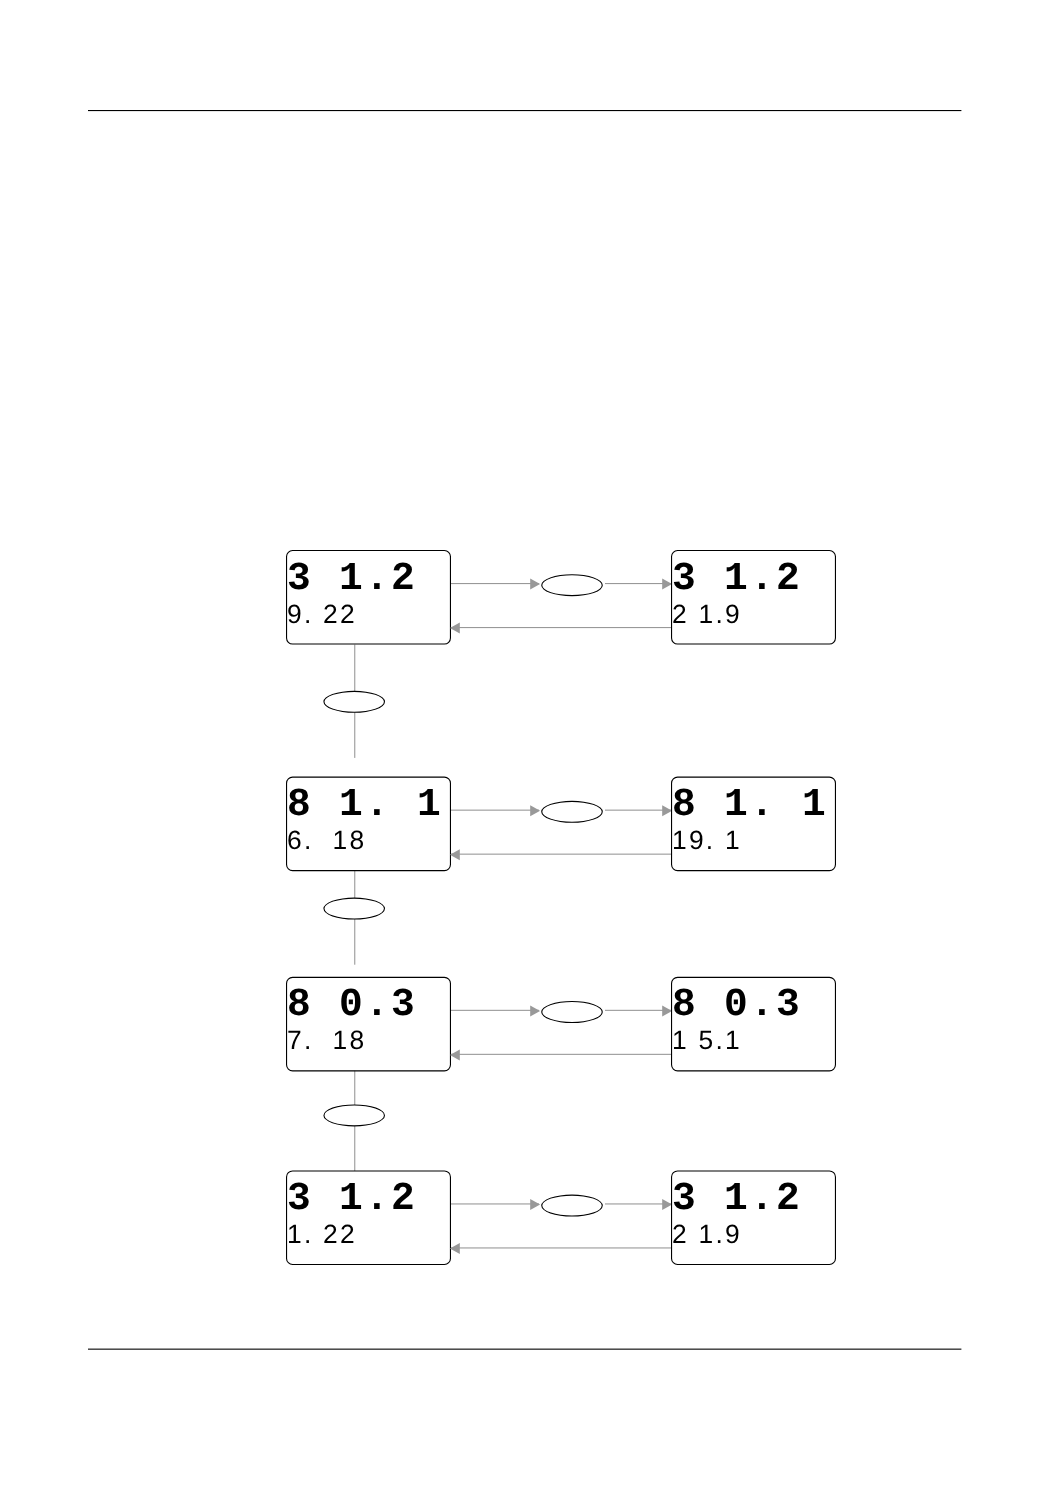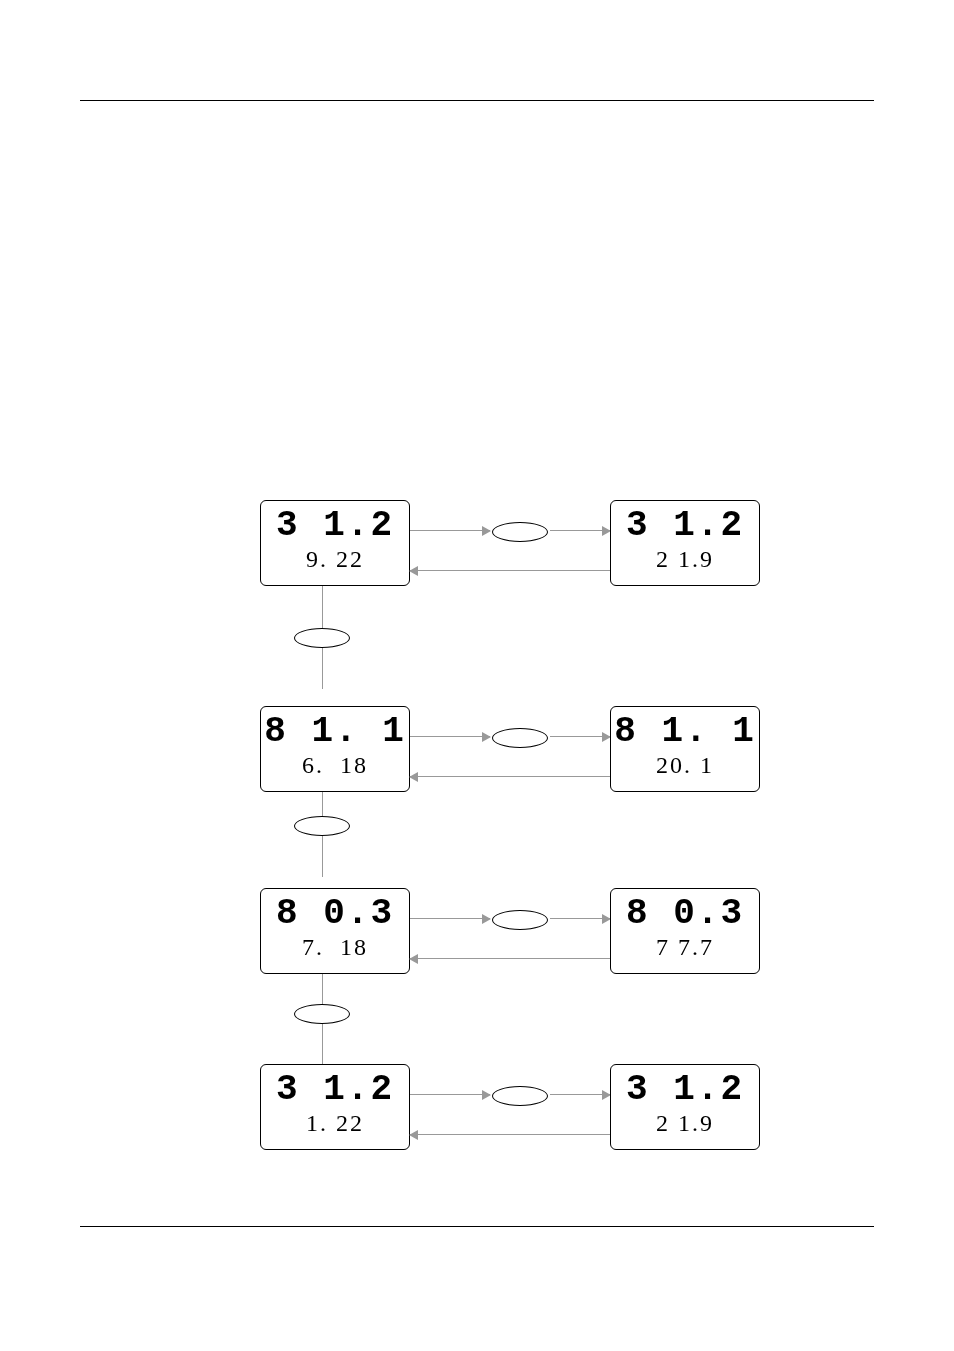--- a/index.html
+++ b/index.html
@@ -39,36 +39,36 @@
   .row3 { top: 388px; }
   .row4 { top: 564px; }
 
   .lcdbox {
     position: absolute;
     width: 150px;
     height: 86px;
     border: 1px solid #000;
     border-radius: 6px;
     background: #fff;
-    text-align: center;
+    text-align: left;
     padding-top: 6px;
   }
   .boxL { left: 0; }
   .boxR { left: 350px; }
 
   .seg-big {
     font-family: "Courier New", monospace;
     font-size: 36px;
     font-weight: bold;
     letter-spacing: 2px;
     line-height: 38px;
     white-space: pre;
   }
   .seg-small {
-    font-family: Liberation Serif, serif;
+    font-family: Liberation Sans, sans-serif;
     font-size: 24px;
     letter-spacing: 2px;
     line-height: 28px;
     white-space: pre;
   }
 
   .arrow-right-top {
     position: absolute;
     left: 150px;
     top: 30px;
@@ -189,36 +189,36 @@
     <div class="lcdbox boxL">
       <div class="seg-big">8 1. 1</div>
       <div class="seg-small">6.  18</div>
     </div>
     <div class="arrow-right-top"></div>
     <div class="btn-oval-h"></div>
     <div class="arrow-right-top2"></div>
     <div class="arrow-left-bottom"></div>
     <div class="lcdbox boxR">
       <div class="seg-big">8 1. 1</div>
-      <div class="seg-small">20. 1</div>
+      <div class="seg-small">19. 1</div>
     </div>
   </div>
 
   <div class="row row3">
     <div class="lcdbox boxL">
       <div class="seg-big">8 0.3</div>
       <div class="seg-small">7.  18</div>
     </div>
     <div class="arrow-right-top"></div>
     <div class="btn-oval-h"></div>
     <div class="arrow-right-top2"></div>
     <div class="arrow-left-bottom"></div>
     <div class="lcdbox boxR">
       <div class="seg-big">8 0.3</div>
-      <div class="seg-small">7 7.7</div>
+      <div class="seg-small">1 5.1</div>
     </div>
   </div>
 
   <div class="row row4">
     <div class="lcdbox boxL">
       <div class="seg-big">3 1.2</div>
       <div class="seg-small">1. 22</div>
     </div>
     <div class="arrow-right-top"></div>
     <div class="btn-oval-h"></div>

